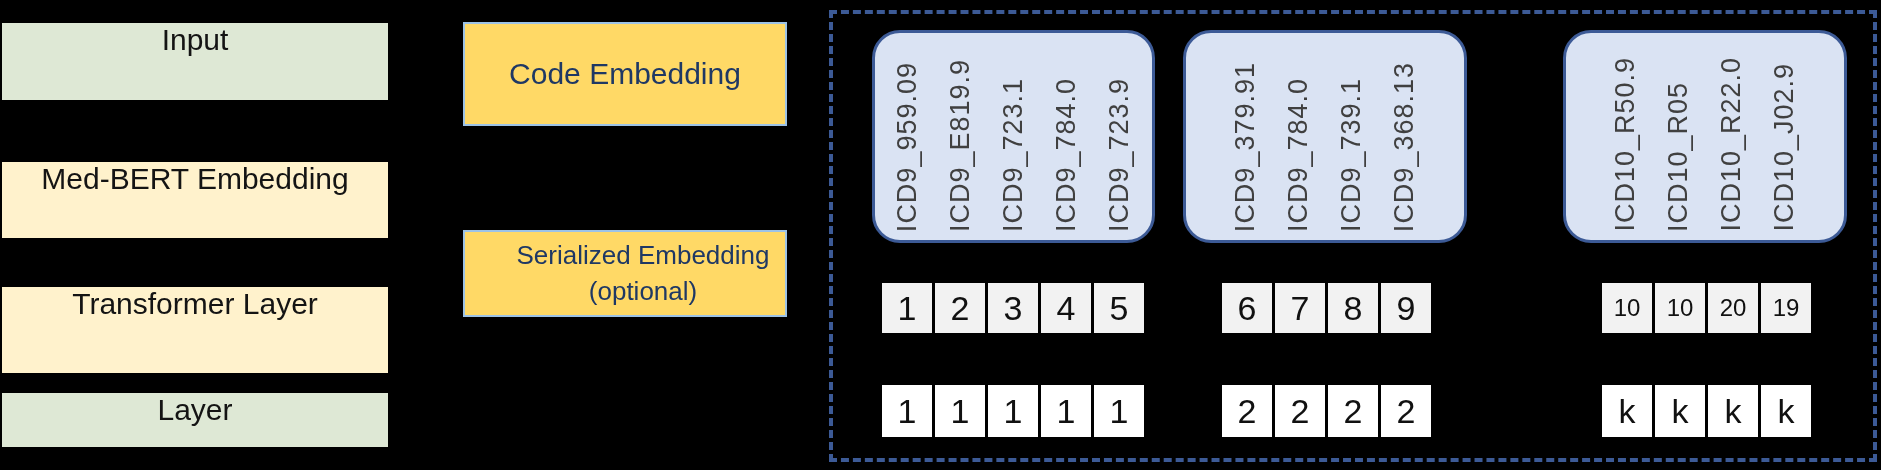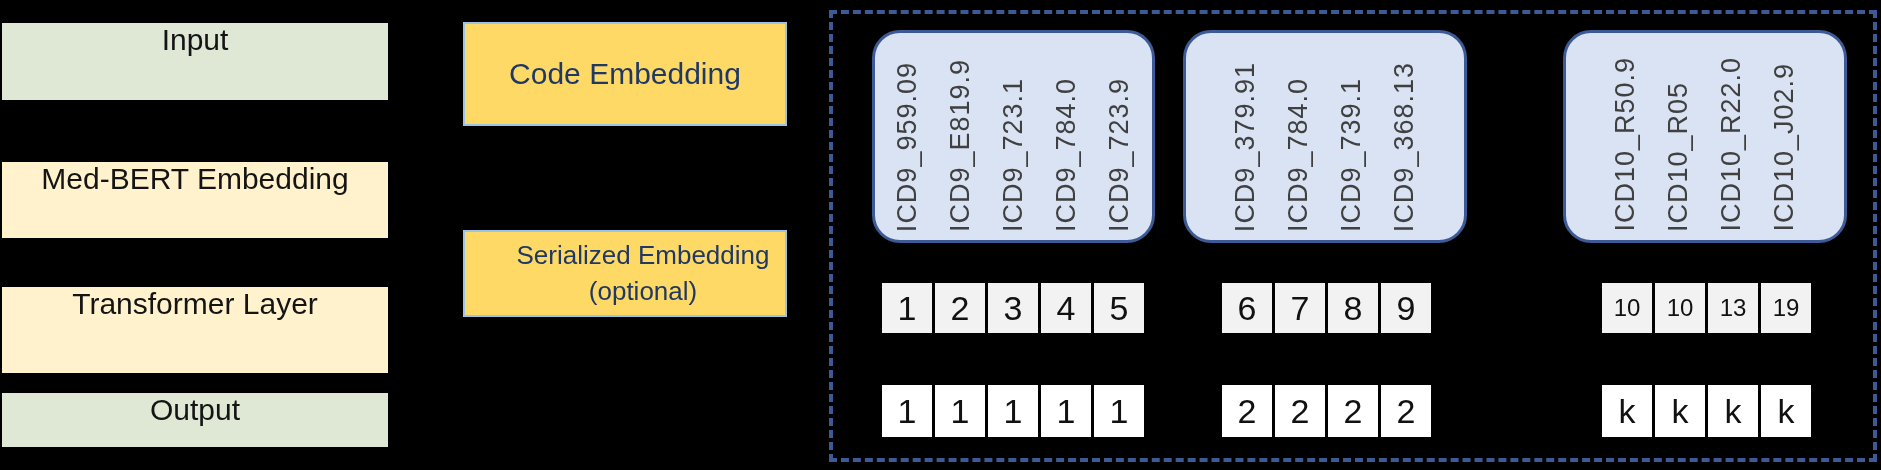--- a/index.html
+++ b/index.html
@@ -69,21 +69,21 @@
   <div class="legend-box legend-green" style="top:23px;height:77px">
     <span>Input</span>
   </div>
   <div class="legend-box legend-yellow" style="top:162px;height:76px">
     <span>Med-BERT Embedding</span>
   </div>
   <div class="legend-box legend-yellow" style="top:287px;height:86px">
     <span>Transformer Layer</span>
   </div>
   <div class="legend-box legend-green" style="top:393px;height:54px">
-    <span>Output</span>
+    <span>Layer</span>
   </div>
 
   <div class="stage-box" style="top:22px;height:104px">
     <span>Code Embedding</span>
   </div>
   <div class="stage-box" style="top:230px;height:87px">
     <span class="sub">Serialized Embedding</span>
     <span class="sub">(optional)</span>
   </div>
 
@@ -146,21 +146,21 @@
   </div>
   <div class="cell-row serial-row" style="left:1222px;top:283px">
     <div class="cell">6</div>
     <div class="cell">7</div>
     <div class="cell">8</div>
     <div class="cell">9</div>
   </div>
   <div class="cell-row serial-row small" style="left:1602px;top:283px">
     <div class="cell">10</div>
     <div class="cell">10</div>
-    <div class="cell">13</div>
+    <div class="cell">20</div>
     <div class="cell">19</div>
   </div>
 
   <div class="cell-row visit-row" style="left:882px;top:385px">
     <div class="cell">1</div>
     <div class="cell">1</div>
     <div class="cell">1</div>
     <div class="cell">1</div>
     <div class="cell">1</div>
   </div>

